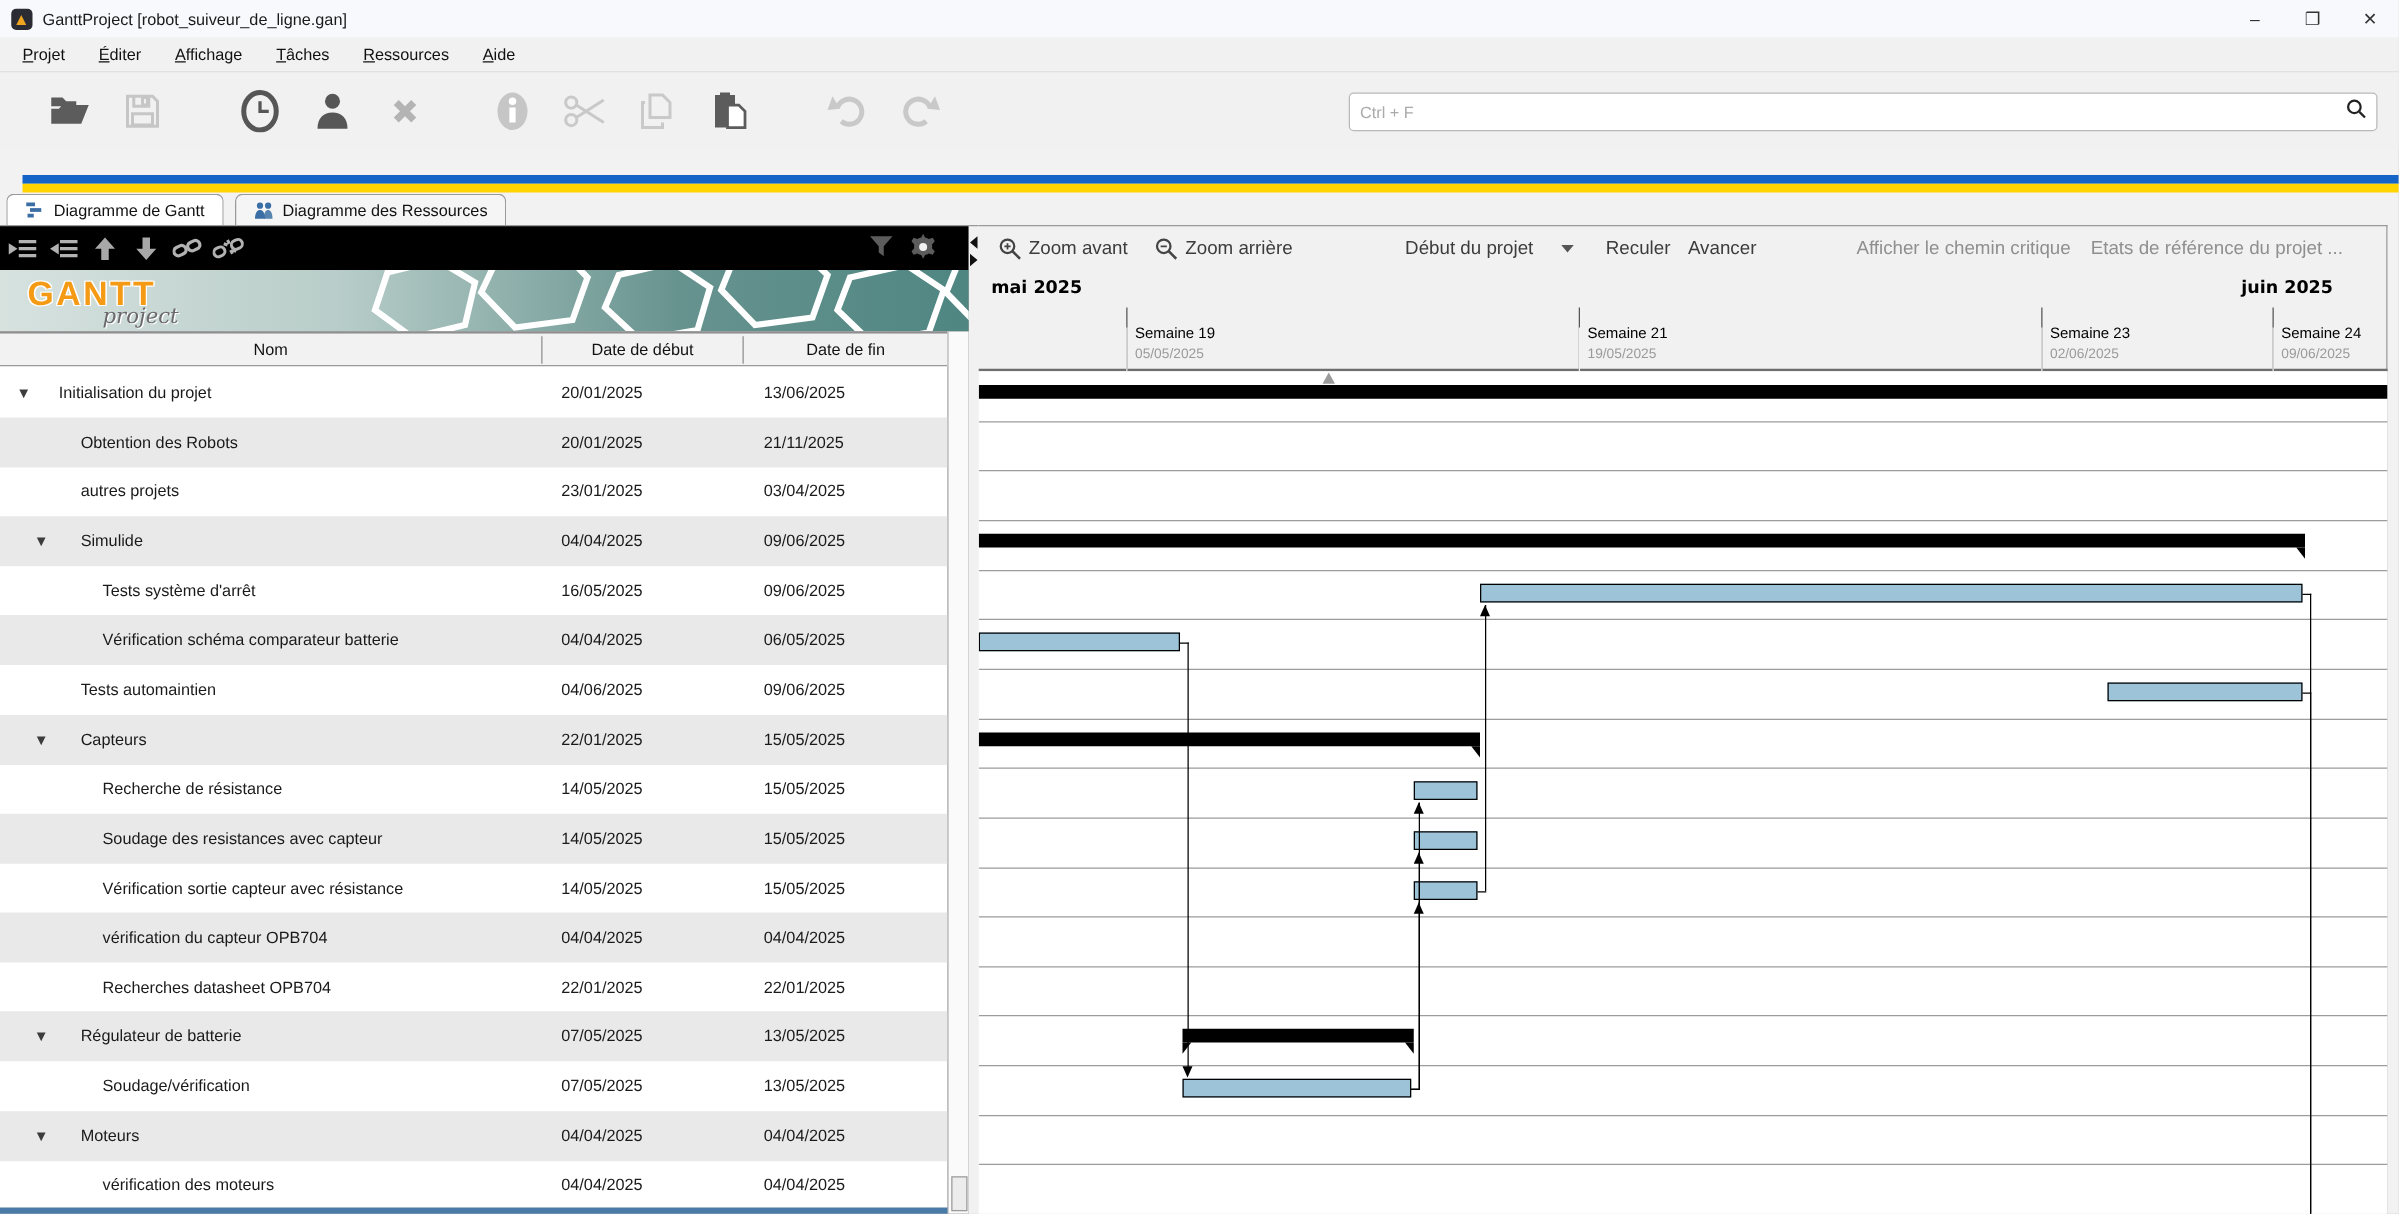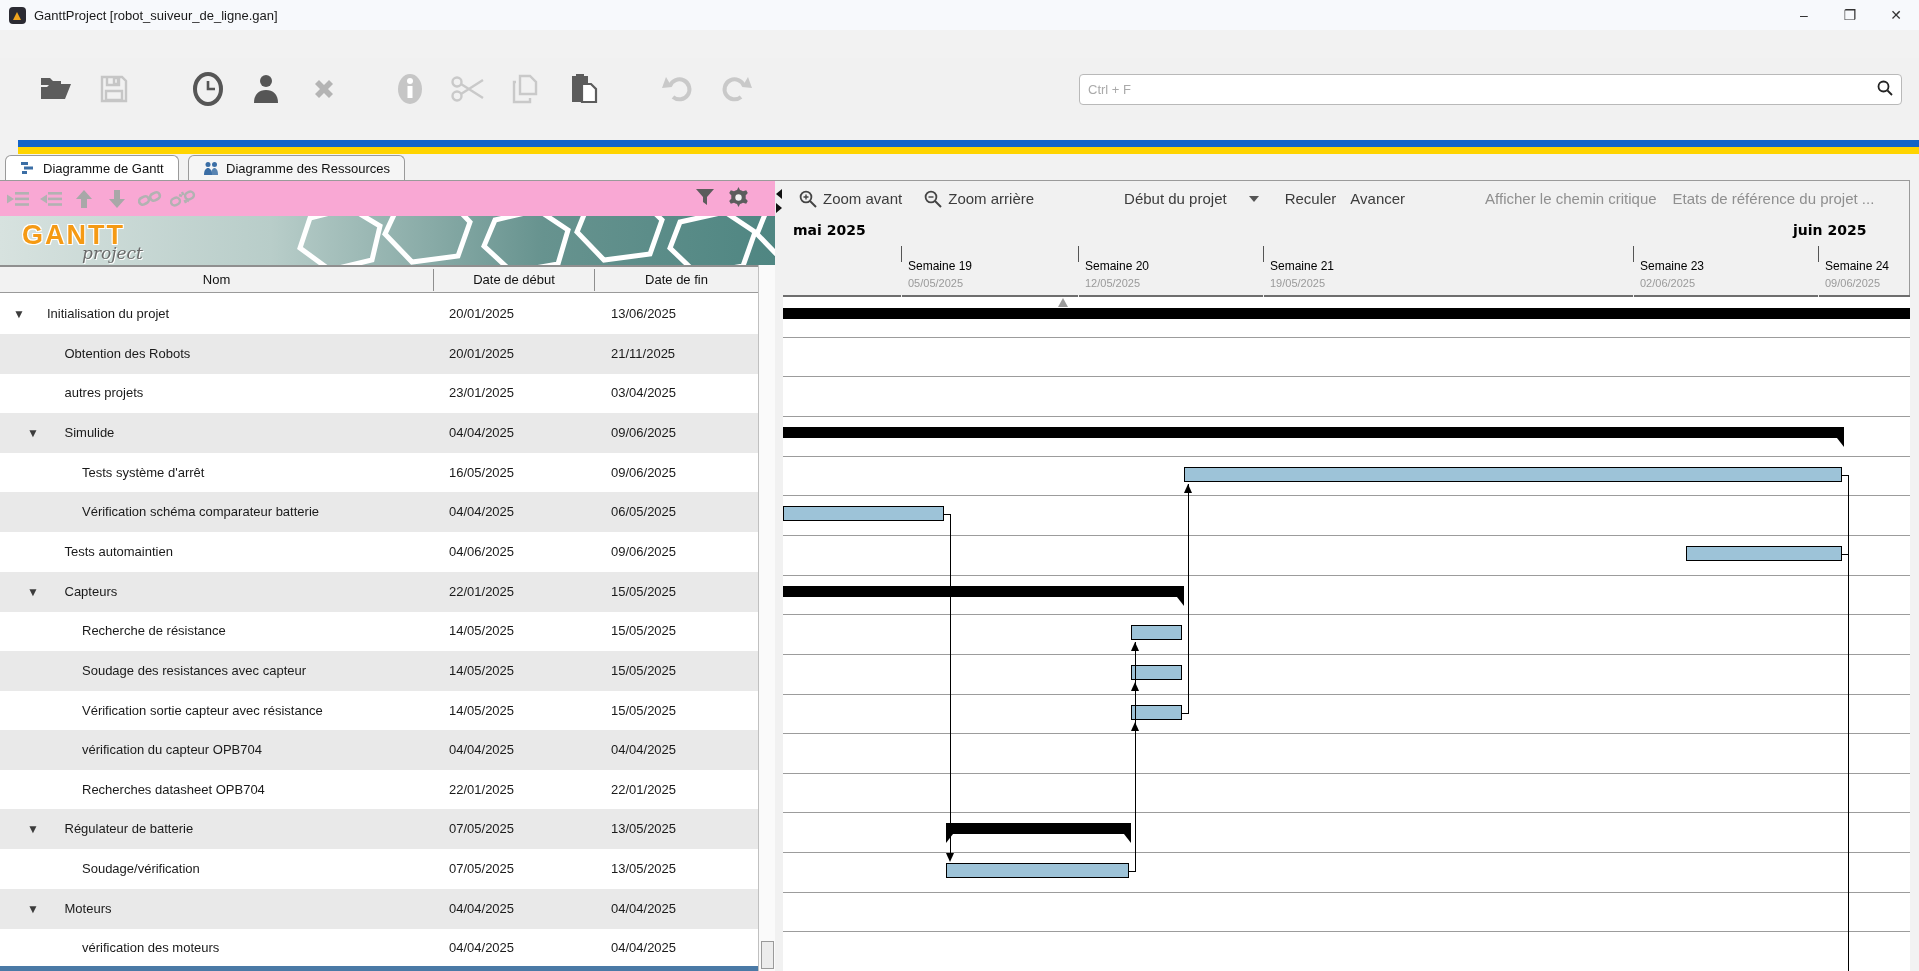--- a/index.html
+++ b/index.html
@@ -33,21 +33,21 @@
   .stripe-blue { position:absolute; left:18px; top:140px; width:1901px; height:7px; background:#1464c8; }
   .stripe-yellow { position:absolute; left:18px; top:147px; width:1901px; height:7px; background:#ffd400; }
 
   
   .tabbar { position:absolute; left:0; top:154px; width:1919px; height:26px; }
   .tab { position:absolute; top:1px; height:25px; display:flex; align-items:center; font-size:13px; color:#111; padding:0 14px; border:1px solid #9a9a9a; border-bottom:none; border-radius:6px 6px 0 0; background:#f5f5f5; }
   .tab.active { background:#fff; z-index:2; }
   .tab .t-icon { margin-right:7px; display:flex; }
 
   
-  .left-panel { position:absolute; left:0; top:180px; width:775px; height:791px; background:#f9a8d4; border-top:1px solid #9a9a9a; }
+  .left-panel { position:absolute; left:0; top:180px; width:775px; height:791px; background:#000000; border-top:1px solid #9a9a9a; }
   .lp-toolbar { position:absolute; left:0; top:2px; width:775px; height:32px; display:flex; align-items:center; }
   .lp-ic { width:30px; height:26px; display:flex; align-items:center; justify-content:center; margin-left:3px; }
   .lp-right { position:absolute; right:22px; top:3px; display:flex; }
   .logo-banner { position:absolute; left:0; top:35px; width:775px; height:49px; background:linear-gradient(90deg,#d7e2df 0%,#b8cdc9 35%,#67938f 70%,#4f8682 100%); overflow:hidden; }
   .logo-gantt { position:absolute; left:22px; top:4px; font-size:27px; font-weight:bold; letter-spacing:2px; color:#f59a14; text-shadow:1px 1px 0 #fff,-1px -1px 0 #fff,1px -1px 0 #fff,-1px 1px 0 #fff; }
   .logo-project { position:absolute; left:82px; top:27px; font-family:"DejaVu Serif",serif; font-style:italic; font-size:17px; color:#6a6a6a; text-shadow:1px 1px 0 #fff; }
 
   .task-table { position:absolute; left:0; top:84px; width:758px; height:707px; background:#fff; border-top:2px solid #8f8f8f; }
   .tt-header { position:absolute; left:0; top:0; width:758px; height:26px; background:#f2f2f2; border-bottom:1px solid #9a9a9a; font-size:13px; color:#111; }
   .tt-header .h-cell { position:absolute; top:5px; text-align:center; }
@@ -104,20 +104,28 @@
   <div class="titlebar">
     <div class="app-icon"></div>
     <div class="title-text">GanttProject [robot_suiveur_de_ligne.gan]</div>
     <div class="win-controls">
       <div class="win-btn">–</div>
       <div class="win-btn">❐</div>
       <div class="win-btn">✕</div>
     </div>
   </div>
 
+  <div class="menubar">
+    <span class="menu-item">Projet</span>
+    <span class="menu-item">Éditer</span>
+    <span class="menu-item">Affichage</span>
+    <span class="menu-item">Tâches</span>
+    <span class="menu-item">Ressources</span>
+    <span class="menu-item">Aide</span>
+  </div>
 
   <div class="toolbar">
     <div class="tb-icon" style="margin-left:38px">
       <svg width="34" height="30" viewBox="0 0 34 30">
           <path d="M2 4 h9 l3 3 h8 v4 h-20z M2 13 h6 l3 -3 h21 l-6 15 h-24z" fill="#5c5c5c"></path>
         </svg>
     </div>
     <div class="tb-icon gap-s">
       <svg width="30" height="30" viewBox="0 0 30 30">
           <path d="M3 3 h20 l4 4 v20 h-24z M8 3 v8 h12 v-8z M15 4 h4 v6 h-4z M7 17 h16 v9 h-16z" fill="none" stroke="#c6c6c6" stroke-width="2.4"></path>
@@ -458,25 +466,20 @@
     </div>
     <div class="ch-months">
       <span class="month-label" id="month-0" style="left: 10px;">mai 2025</span>
       <span class="month-label" id="month-1" style="left: 1010px;">juin 2025</span>
     </div>
     <div class="ch-weeks" id="week-header">
         <div class="week-cell" style="left: 118px; width: 185px;">
           <div class="w-tick-gap"></div>
           <div class="w-label">Semaine 19</div>
           <div class="w-date">05/05/2025</div>
-        </div>
-        <div class="week-cell" style="left: 295px; width: 185px;">
-          <div class="w-tick-gap"></div>
-          <div class="w-label">Semaine 20</div>
-          <div class="w-date">12/05/2025</div>
         </div>
         <div class="week-cell" style="left: 480px; width: 185px;">
           <div class="w-tick-gap"></div>
           <div class="w-label">Semaine 21</div>
           <div class="w-date">19/05/2025</div>
         </div>
         <div class="week-cell" style="left: 850.001px; width: 185px;">
           <div class="w-tick-gap"></div>
           <div class="w-label">Semaine 23</div>
           <div class="w-date">02/06/2025</div>

